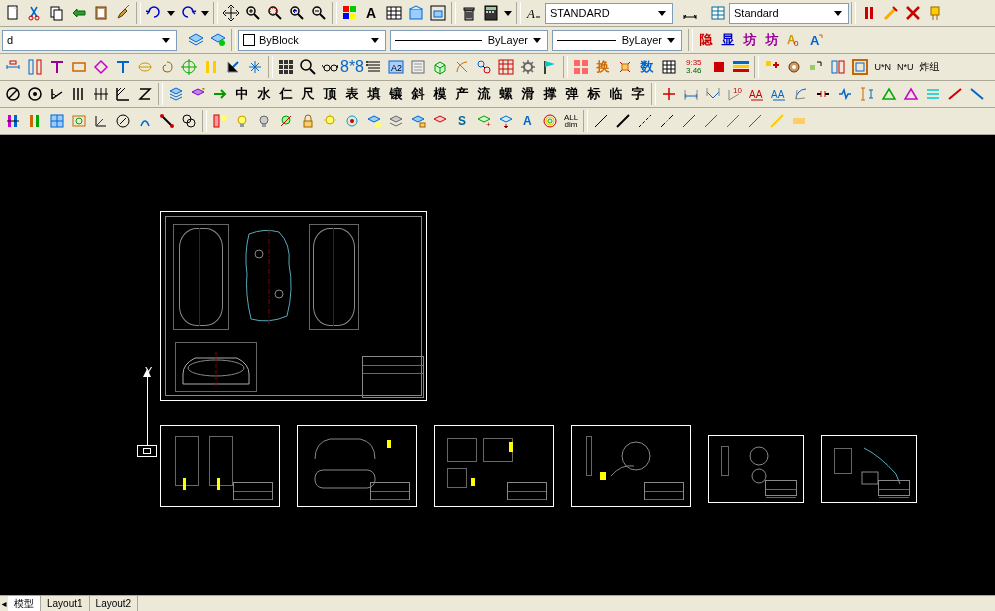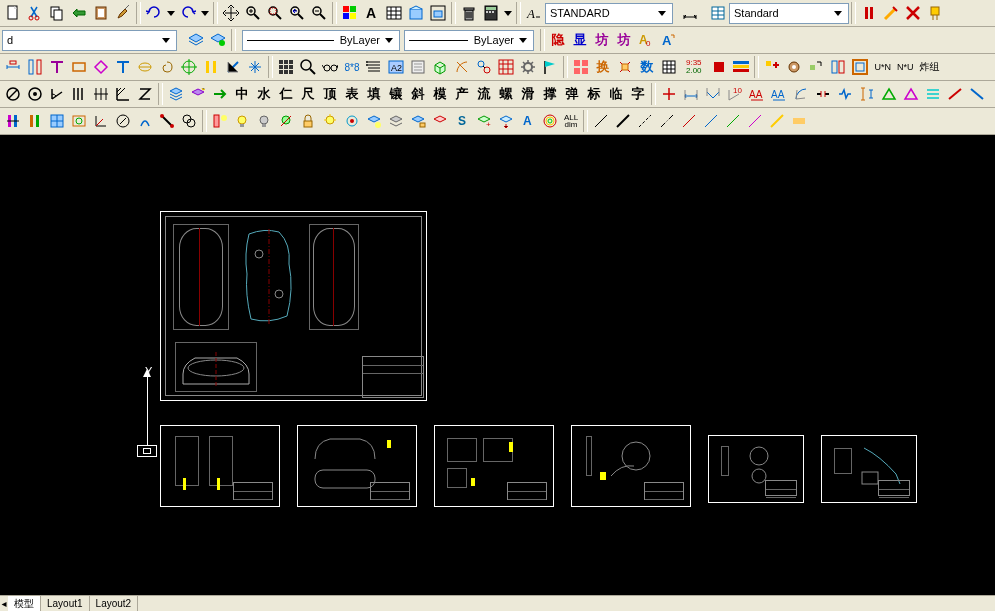--- a/index.html
+++ b/index.html
@@ -245,20 +245,25 @@
           <path d="M1 9 L8 13 L15 9" fill="none" stroke="#06c"></path>
         </svg>
       </div>
   <div class="tb-btn">
         <svg class="ic" viewBox="0 0 16 16">
           <path d="M8 2 L15 6 L8 10 L1 6 Z" fill="#9cf" stroke="#06c"></path>
           <circle cx="12" cy="11" r="3" fill="#0c0"></circle>
         </svg>
       </div>
   <div class="tb-sep"></div>
+  <div class="drop" style="width:148px">
+        <span style="width:12px;height:12px;background:#fff;border:1px solid #000;margin-right:4px"></span>
+        <span>ByBlock</span>
+        <span class="arrow"></span>
+      </div>
   <div style="width:4px"></div>
   <div class="drop" style="width:158px;justify-content:center">
         <span style="flex:1;border-top:1px solid #000;margin-right:6px"></span>
         <span>ByLayer</span>
         <span class="arrow"></span>
       </div>
   <div style="width:4px"></div>
   <div class="drop" style="width:130px;justify-content:center">
         <span style="flex:1;border-top:1px solid #000;margin-right:6px"></span>
         <span>ByLayer</span>
@@ -371,21 +376,21 @@
           <path d="M10 10 L15 15" stroke="#000" stroke-width="2"></path>
         </svg>
       </div>
   <div class="tb-btn">
         <svg class="ic" viewBox="0 0 16 16">
           <circle cx="5" cy="9" r="3" fill="none" stroke="#000"></circle>
           <circle cx="12" cy="9" r="3" fill="none" stroke="#000"></circle>
           <path d="M8 9 L9 9 M2 9 L0 6 M15 9 L16 6" stroke="#000"></path>
         </svg>
       </div>
-  <div class="tb-btn" style="font-size:10px;color:#06c">8*8</div>
+  <div class="tb-btn" style="font-size:16px;color:#06c">8*8</div>
   <div class="tb-btn">
         <svg class="ic" viewBox="0 0 16 16">
           <path d="M2 3 L14 3 M2 6 L14 6 M2 9 L14 9 M2 12 L14 12" stroke="#000"></path>
           <circle cx="1" cy="3" r="1" fill="#000"></circle>
           <circle cx="1" cy="6" r="1" fill="#000"></circle>
         </svg>
       </div>
   <div class="tb-btn">
         <svg class="ic" viewBox="0 0 16 16">
           <rect x="1" y="2" width="14" height="12" fill="#acf" stroke="#06c"></rect>
@@ -452,21 +457,21 @@
   <div class="txtbtn" style="color:#06c">数</div>
   <div class="tb-btn">
         <svg class="ic" viewBox="0 0 16 16">
           <rect x="2" y="2" width="12" height="12" fill="#fff" stroke="#000"></rect>
           <path d="M6 2 L6 14 M10 2 L10 14 M2 6 L14 6 M2 10 L14 10" stroke="#000"></path>
         </svg>
       </div>
   <div style="width:6px"></div>
   <div style="display:flex;flex-direction:column;font-size:8px;line-height:8px;color:#c00">
         <span>9:35</span>
-        <span style="color:#060">2.00</span>
+        <span style="color:#060">3.46</span>
       </div>
   <div style="width:6px"></div>
   <div class="tb-btn">
         <svg class="ic" viewBox="0 0 16 16">
           <rect x="3" y="3" width="10" height="10" fill="#c00"></rect>
         </svg>
       </div>
   <div class="tb-btn">
         <svg class="ic" viewBox="0 0 16 16">
           <rect y="2" width="16" height="3" fill="#06c"></rect>

